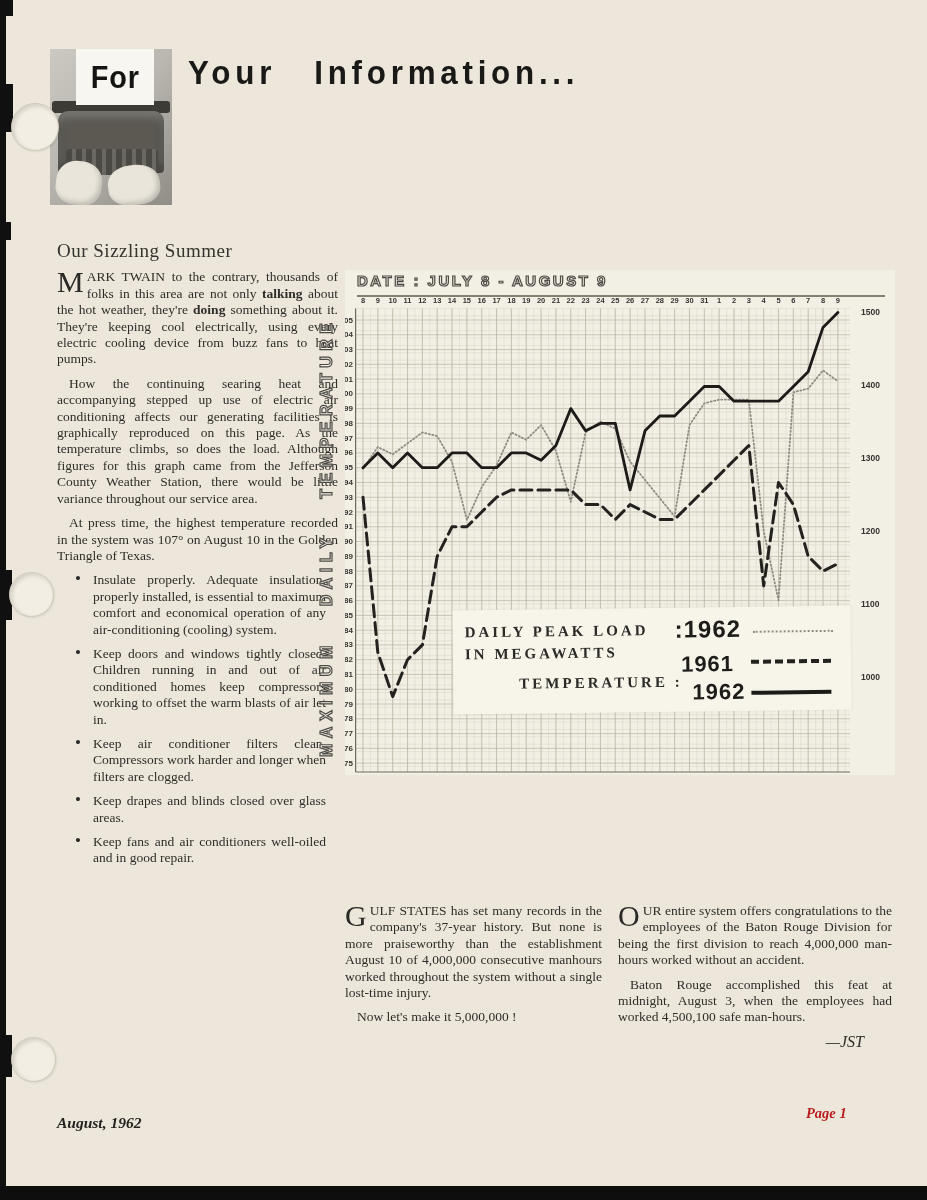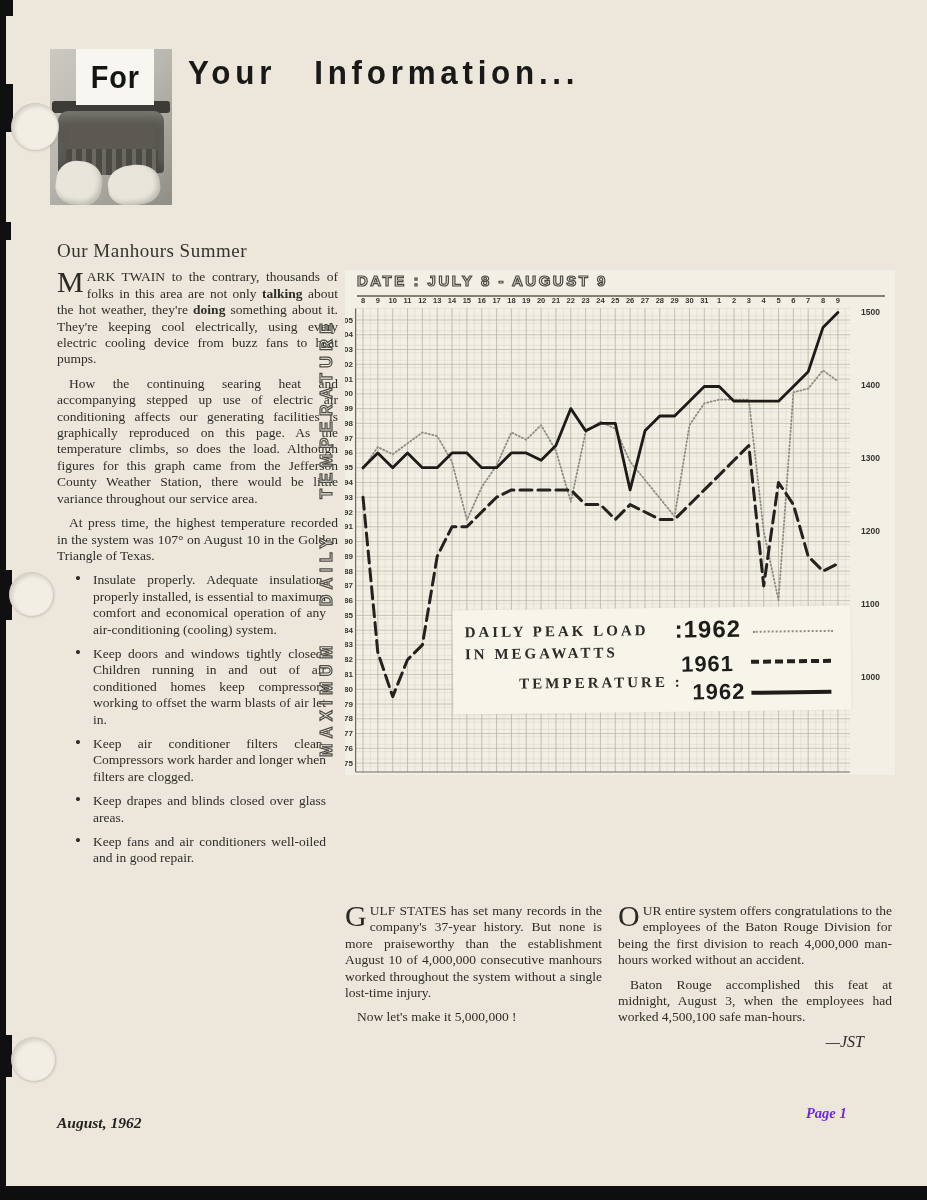--- a/index.html
+++ b/index.html
@@ -31,21 +31,21 @@
   .col h2{font-weight:normal;font-size:19px;letter-spacing:.5px;color:#34332e;margin:0 0 10px 0;}
   .col p{margin:0 0 8px 0;text-indent:12px;}
   .col p.noindent{text-indent:0;}
   .dropcap{float:left;font-size:30px;line-height:26px;padding-right:3px;font-weight:normal;color:#2b2a26;}
   ul.tips{margin:4px 12px 8px 0;padding:0 0 0 22px;list-style:none;}
   ul.tips li{margin:0 0 8px 0;padding-left:14px;position:relative;}
   ul.tips li::before{content:"\2022";position:absolute;left:-4px;top:-1px;font-size:17px;}
   .art-title{font-weight:normal;font-size:17.5px;color:#34332e;margin:0 0 4px 0;line-height:23px;}
   .sig{text-align:right;font-style:italic;font-size:16px;padding-right:28px;}
   .footer-left{left:57px;top:1114px;font-weight:bold;font-style:italic;font-size:15.5px;color:#23221e;}
-  .footer-right{left:806px;top:1105px;font-weight:bold;font-style:italic;font-size:14.5px;color:#6d28d9;}
+  .footer-right{left:806px;top:1105px;font-weight:bold;font-style:italic;font-size:14.5px;color:#b91c1c;}
   
   .chart{left:345px;top:270px;width:550px;height:505px;background:#f2efe5;}
   .chart svg{position:absolute;left:0;top:0;}
   .stencil{font-family:"Liberation Sans",sans-serif;font-weight:bold;color:#f1eee4;
         -webkit-text-stroke:1.2px #4c4a44;}
   .chart-title{left:12px;top:2px;font-size:15px;letter-spacing:2.5px;white-space:nowrap;}
   .chart-underline{left:12px;top:25px;width:528px;height:2px;background:#83806f;}
   .ylabel{left:-27px;top:36px;width:24px;height:462px;writing-mode:vertical-rl;transform:rotate(180deg);
         font-size:16px;letter-spacing:5.5px;word-spacing:24px;text-align:center;}
   .legend{left:108px;top:338px;width:398px;height:104px;background:#f7f4ea;transform:rotate(-.7deg);
@@ -80,21 +80,21 @@
     <span class="for-word">For</span>
   </div>
 </div>
 <div class="abs main-title">Your Information...</div>
 
 <div class="abs hole" style="left:11px;top:103px;width:46px;height:46px;"></div>
 <div class="abs hole" style="left:9px;top:572px;width:43px;height:43px;"></div>
 <div class="abs hole" style="left:11px;top:1037px;width:43px;height:43px;"></div>
 
 <div class="abs col" style="left:57px;top:243px;width:281px;">
-  <h2>Our Manhours Summer</h2>
+  <h2>Our Sizzling Summer</h2>
   <p class="noindent"><span class="dropcap">M</span><span>ARK TWAIN to the contrary, thousands of folks in this area are not only </span><b>talking</b><span> about the hot weather, they're </span><b>doing</b><span> something about it. They're keeping cool electrically, using every electric cooling device from buzz fans to heat pumps.</span></p>
   <p>How the continuing searing heat and accompanying stepped up use of electric air conditioning affects our generating facilities is graphically reproduced on this page. As the temperature climbs, so does the load. Although figures for this graph came from the Jefferson County Weather Station, there would be little variance throughout our service area.</p>
   <p>At press time, the highest temperature recorded in the system was 107° on August 10 in the Golden Triangle of Texas.</p>
   <ul class="tips">
     <li>Insulate properly. Adequate insulation, properly installed, is essential to maximum comfort and economical operation of any air-conditioning (cooling) system.</li>
     <li>Keep doors and windows tightly closed. Children running in and out of air conditioned homes keep compressors working to offset the warm blasts of air let in.</li>
     <li>Keep air conditioner filters clean. Compressors work harder and longer when filters are clogged.</li>
     <li>Keep drapes and blinds closed over glass areas.</li>
     <li>Keep fans and air conditioners well-oiled and in good repair.</li>
   </ul>

